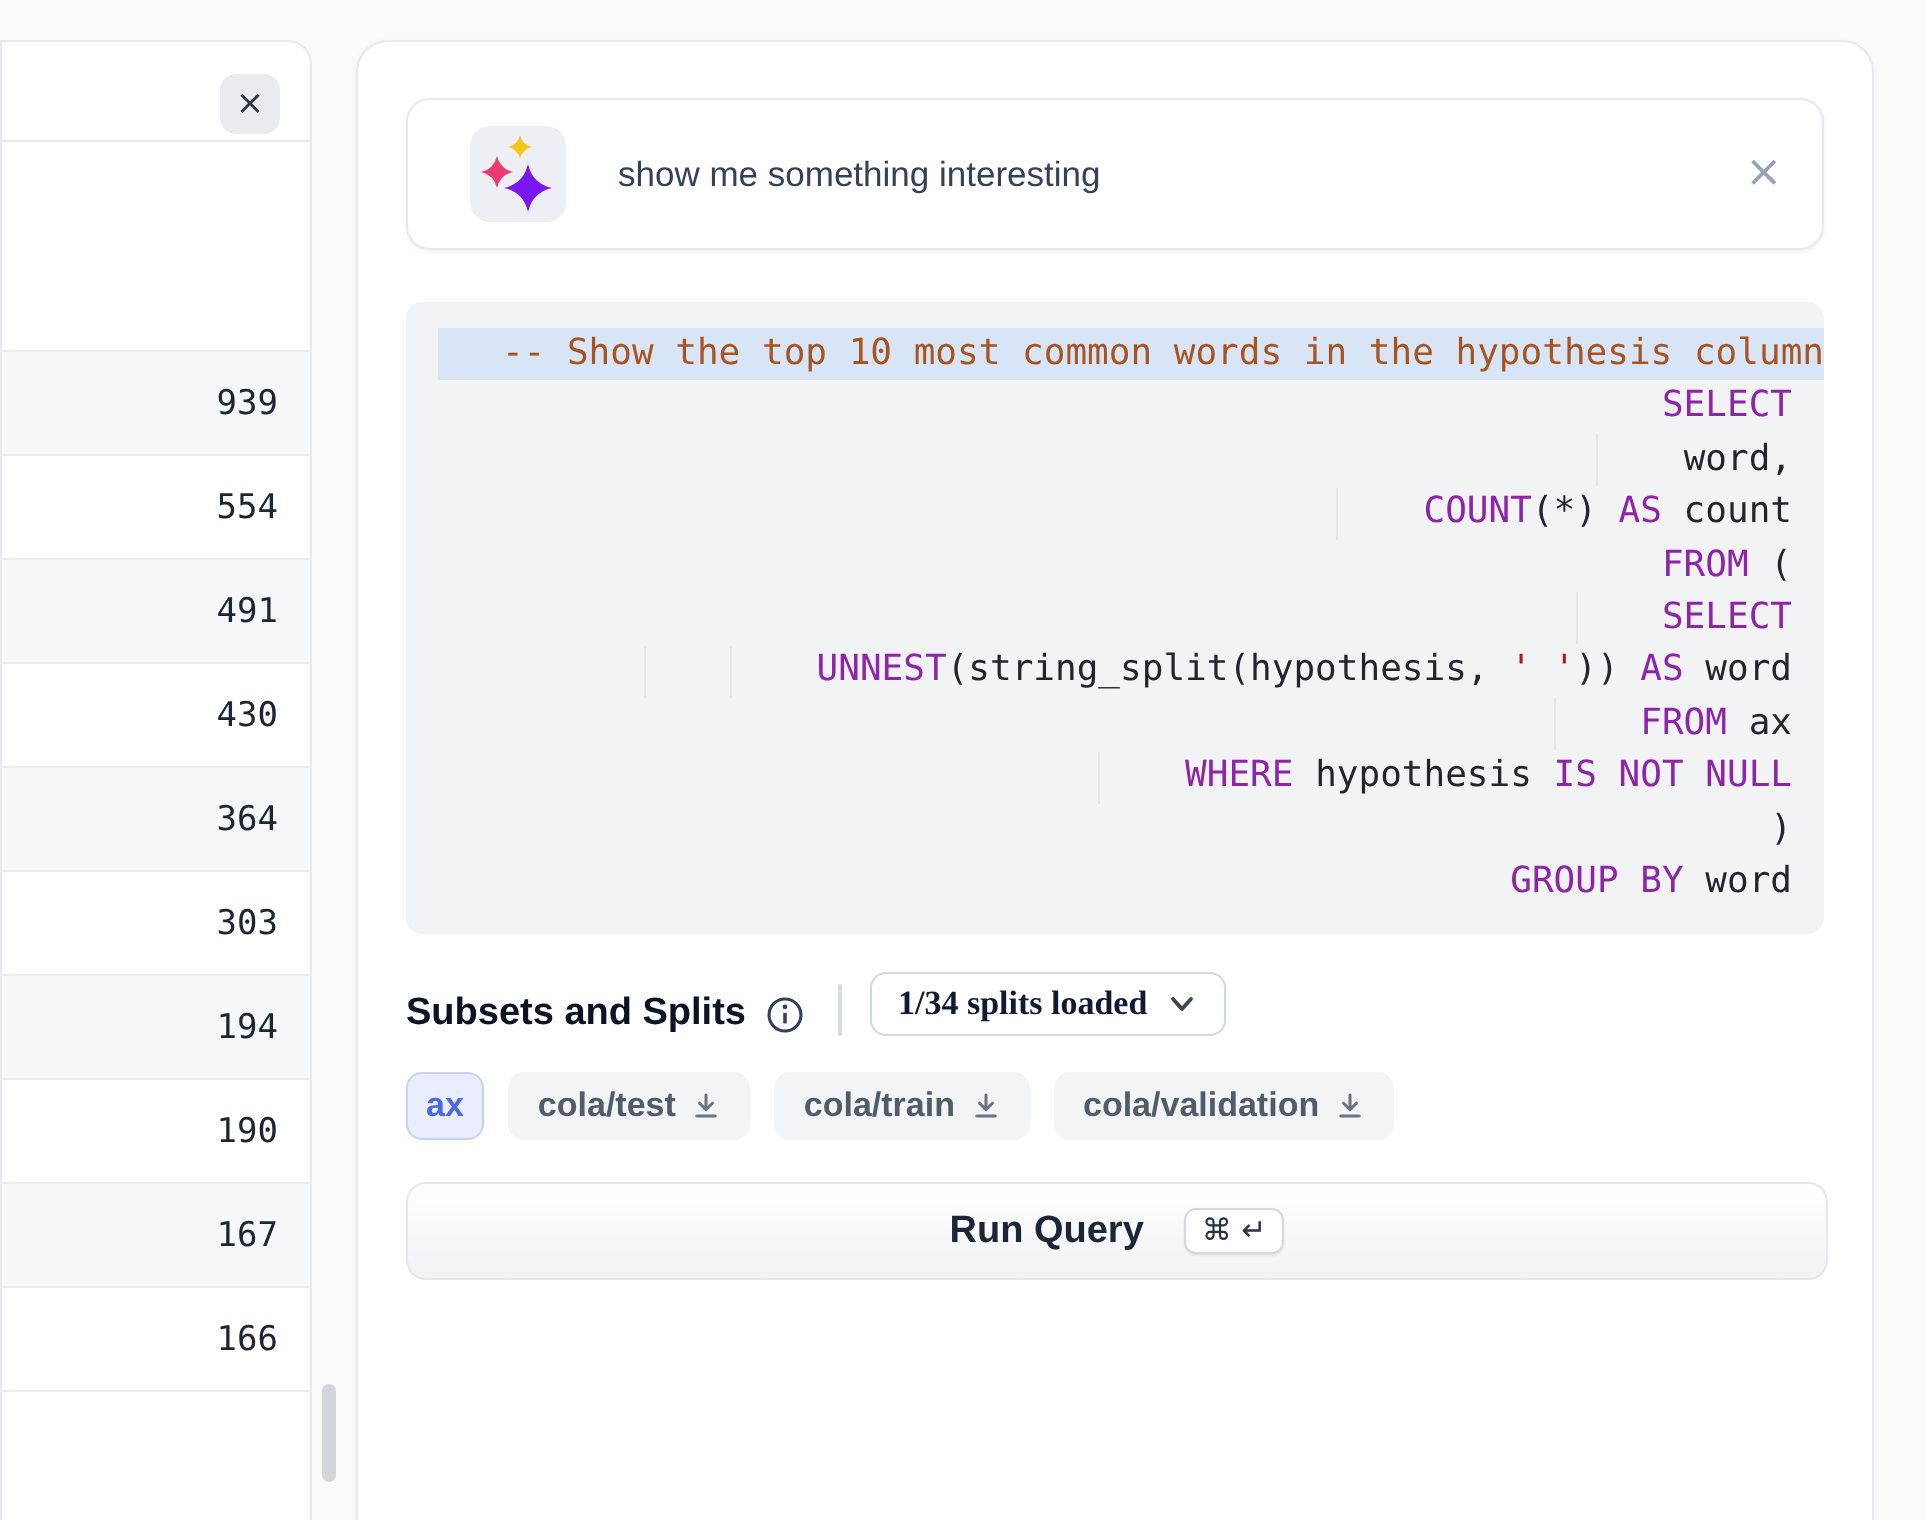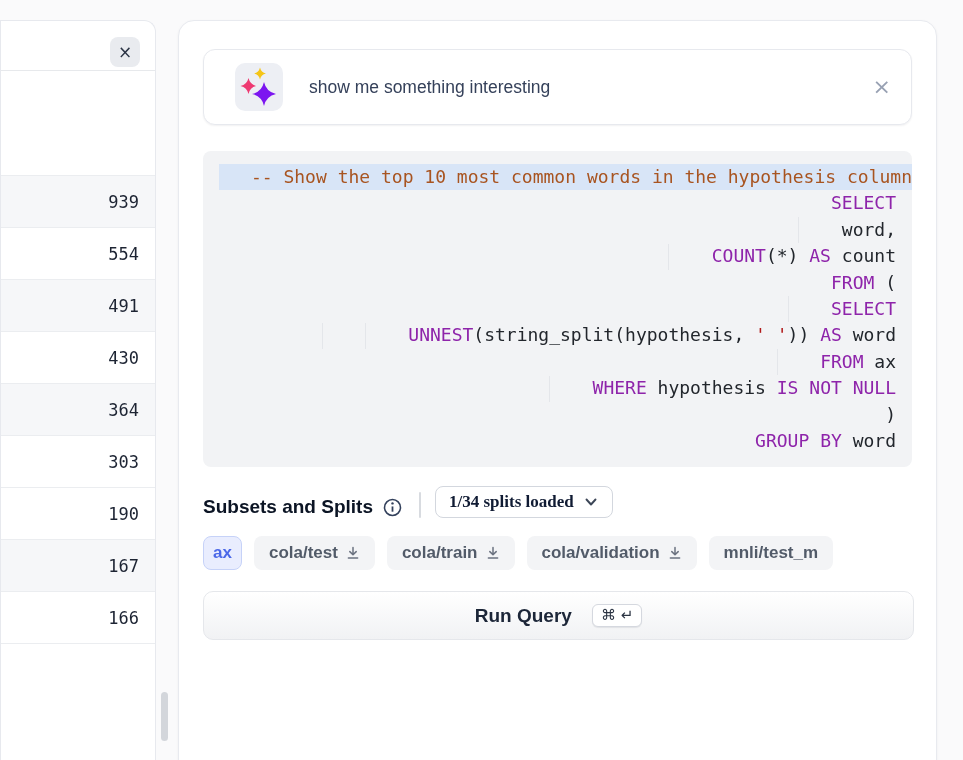--- a/index.html
+++ b/index.html
@@ -99,20 +99,23 @@
         <span>491</span>
       </div>
       <div class="stat-row">
         <span>430</span>
       </div>
       <div class="stat-row alt">
         <span>364</span>
       </div>
       <div class="stat-row">
         <span>303</span>
+      </div>
+      <div class="stat-row alt">
+        <span>194</span>
       </div>
       <div class="stat-row">
         <span>190</span>
       </div>
       <div class="stat-row alt">
         <span>167</span>
       </div>
       <div class="stat-row">
         <span>166</span>
       </div>
@@ -182,23 +185,20 @@
       </div>
       <div class="chip">
         <span>cola/validation</span>
         <span class="dl">
           <svg width="14" height="14" viewBox="0 0 14 14">
     <path d="M7 1.5 V8.5 M3.8 5.6 L7 8.8 L10.2 5.6" fill="none" stroke="#6b7280" stroke-width="1.5" stroke-linecap="round" stroke-linejoin="round"></path>
     <line x1="2.4" y1="12" x2="11.6" y2="12" stroke="#6b7280" stroke-width="1.5" stroke-linecap="round"></line>
   </svg>
         </span>
       </div>
-      <div class="chip">
-        <span>mnli/test_m</span>
-      </div>
     </div>
 
   <button class="run-btn">
     <span class="run-label">Run Query</span>
     <span class="kbd">⌘ ↵</span>
   </button>
 
 </div>
 
 </body></html>

